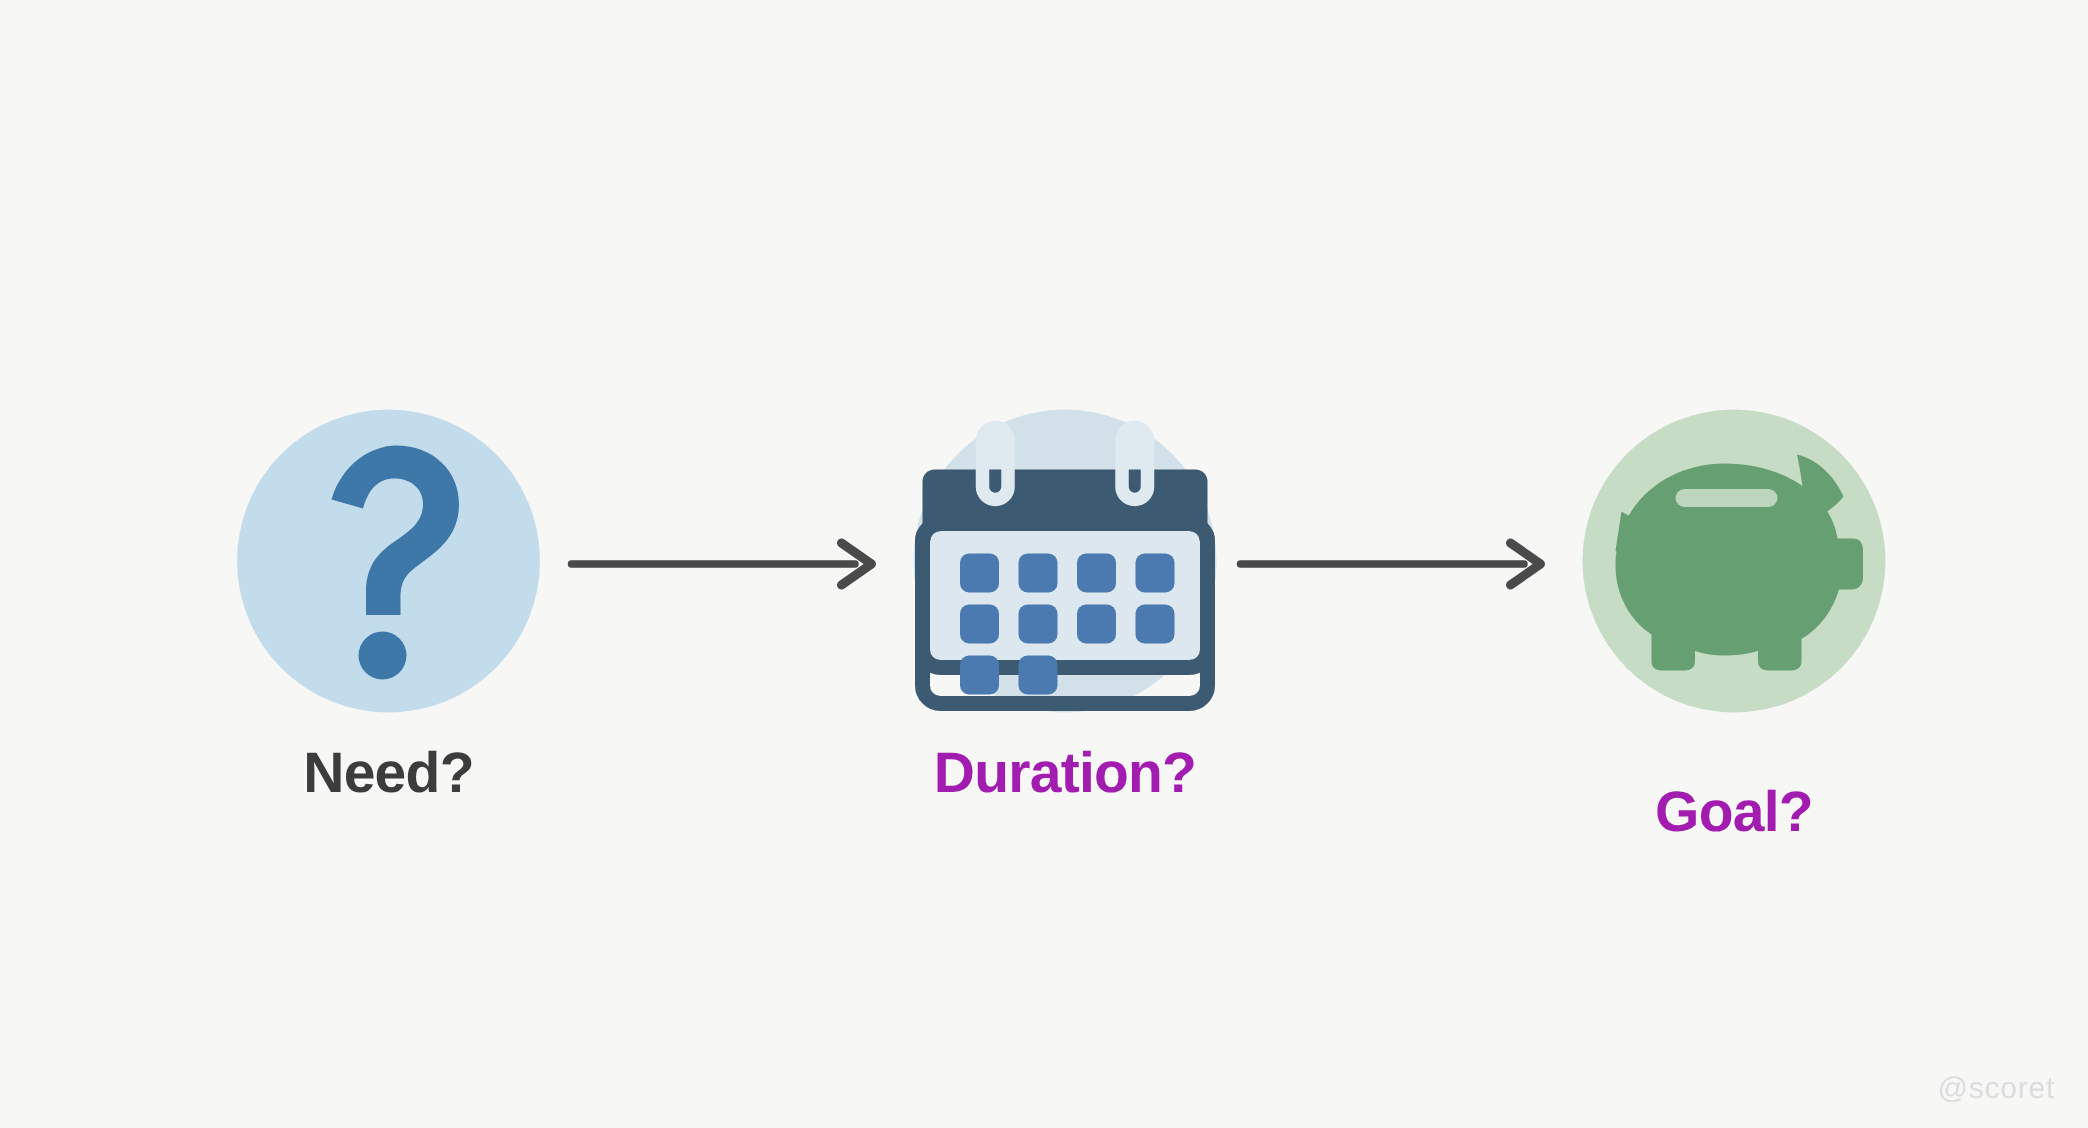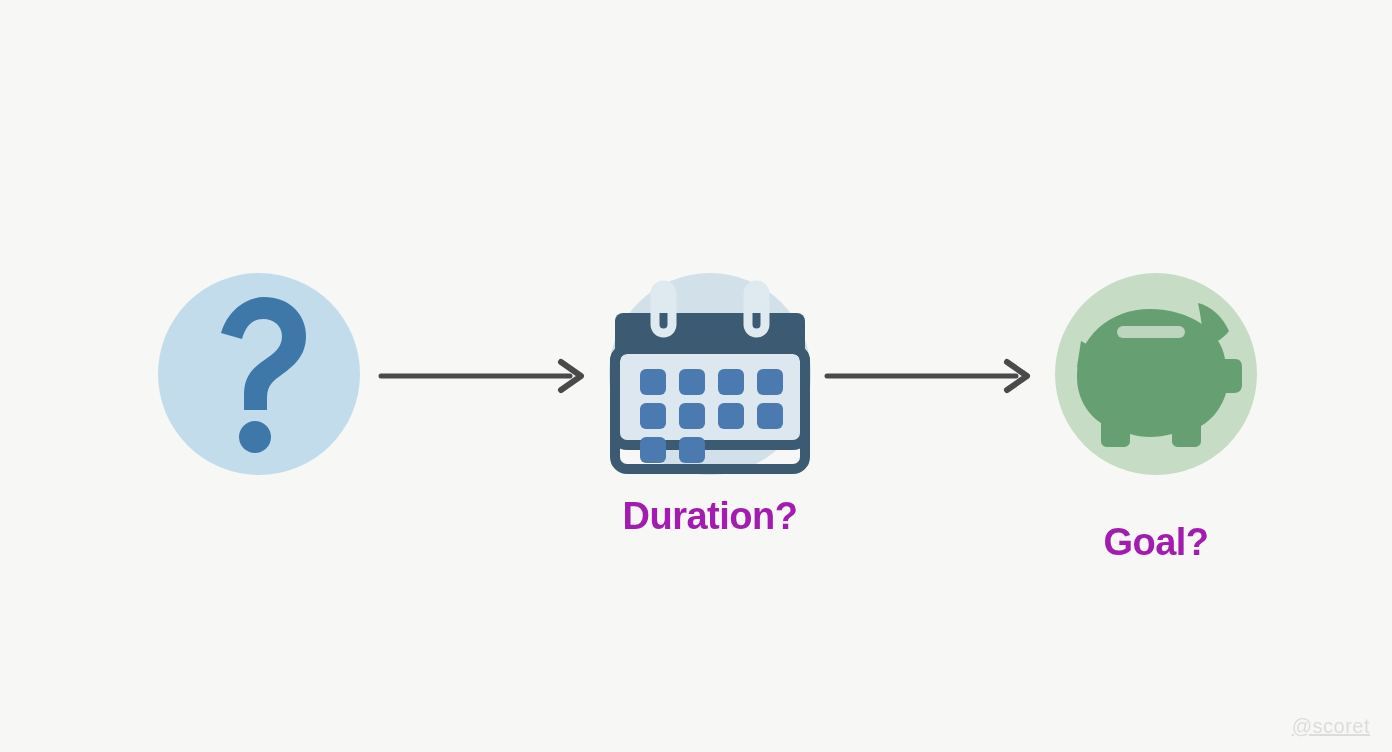--- a/index.html
+++ b/index.html
@@ -75,21 +75,20 @@
 
   
   #watermark {
     position: absolute;
     right: 22px;
     bottom: 14px;
     font-size: 20px;
     color: #dcdcdc;
     letter-spacing: 0.5px;
     user-select: none;
-    text-decoration: underline;
   }
 
   svg { display: block; }
 </style>
 </head>
 <body style="background: rgb(247, 247, 246);">
 
 <div id="stage">
   <div class="flow-row">
 
@@ -105,20 +104,21 @@
                    L 86 137
                    L 86 122
                    C 86 106, 92 97, 105 88
                    C 117 80, 124 74, 124 63
                    C 124 53, 116 46, 105 46
                    C 95 46, 88 52, 84 66
                    Z" fill="#3d78a8"></path>
           <circle cx="97" cy="164" r="16" fill="#3d78a8"></circle>
         </svg>
       </div>
+      <div class="step-label" style="color: rgb(60, 60, 60);">Need?</div>
     </div>
 
     <div class="arrow" id="arrow-1">
       <svg width="215" height="40" viewBox="0 0 215 40">
         <line x1="3" y1="20" x2="192" y2="20" stroke="#4a4a4a" stroke-width="5" stroke-linecap="round"></line>
         <polyline points="183,6 203,20 183,34" fill="none" stroke="#4a4a4a" stroke-width="6" stroke-linecap="round" stroke-linejoin="round"></polyline>
       </svg>
     </div>
 
     <div class="step" id="step-duration">

